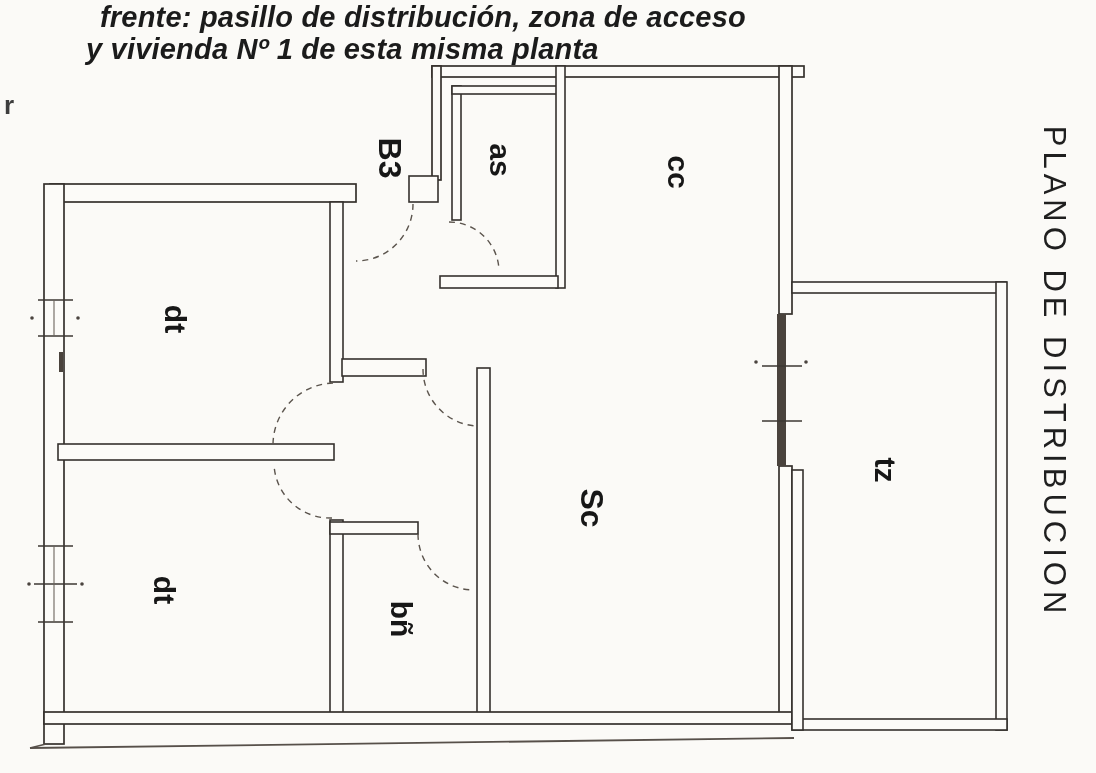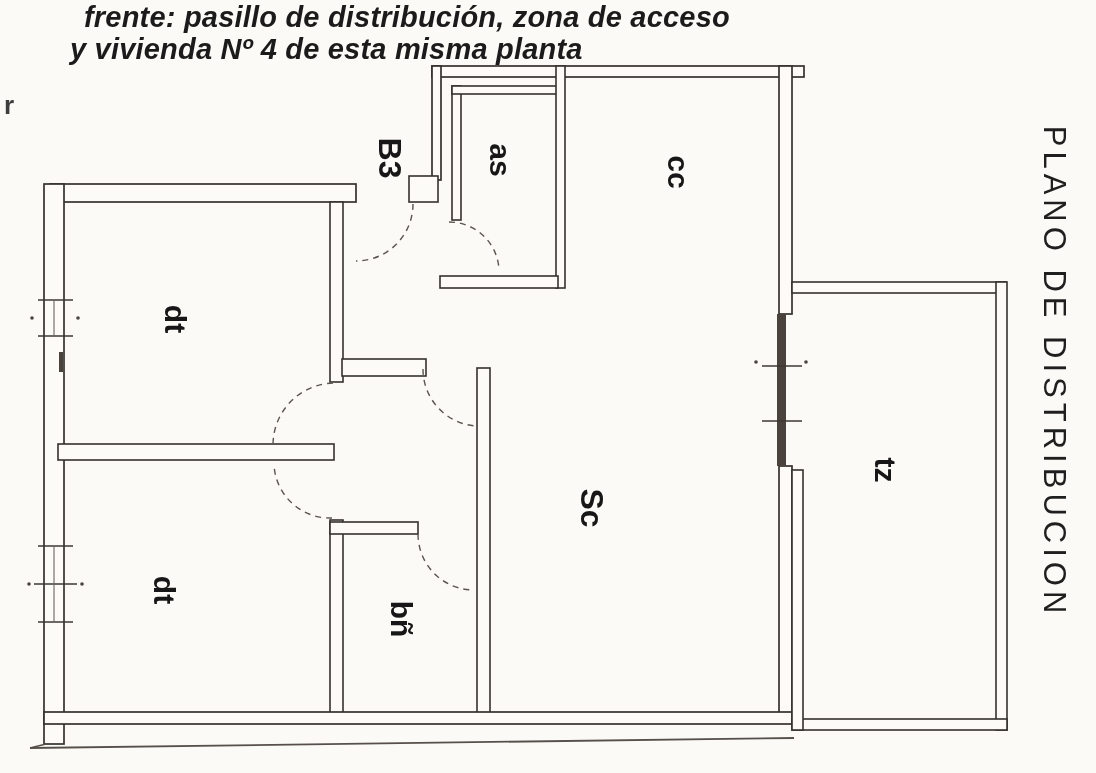--- a/index.html
+++ b/index.html
@@ -7,21 +7,21 @@
     position: relative;
     width: 1096px;
     height: 773px;
     background: #fbfaf7;
     overflow: hidden;
     font-family: "Liberation Sans", sans-serif;
   }
   .caption {
     position: absolute;
     top: 1px;
-    left: 84px;
+    left: 100px;
     font-style: italic;
     font-weight: bold;
     font-size: 29px;
     line-height: 1.12;
     color: #1b1b1b;
     letter-spacing: 0.2px;
     white-space: nowrap;
   }
   .caption .line2 { margin-left: -14px; display: block; }
   .artifact {
@@ -57,21 +57,21 @@
     letter-spacing: 5px;
   }
 </style>
 </head>
 <body>
 
 <div class="page">
 
   <div class="caption">
     <span>frente: pasillo de distribución, zona de acceso</span>
-    <span class="line2">y vivienda Nº 4 de esta misma planta</span>
+    <span class="line2">y vivienda Nº 1 de esta misma planta</span>
   </div>
 
   <div class="artifact">r</div>
 
   <svg class="plan" width="1096" height="773" viewBox="0 0 1096 773">
 
     <g>
 
       <rect class="wall-ext" x="432" y="66" width="372" height="11"></rect>
 

